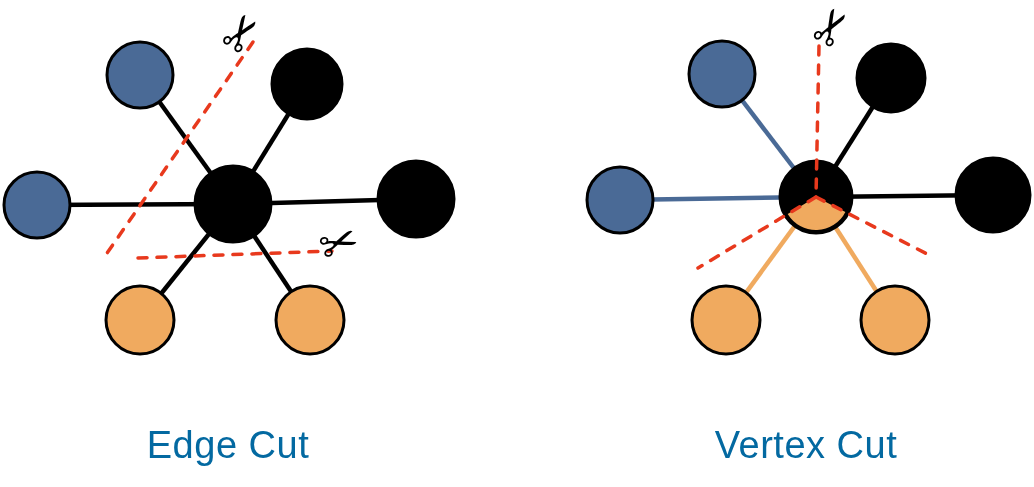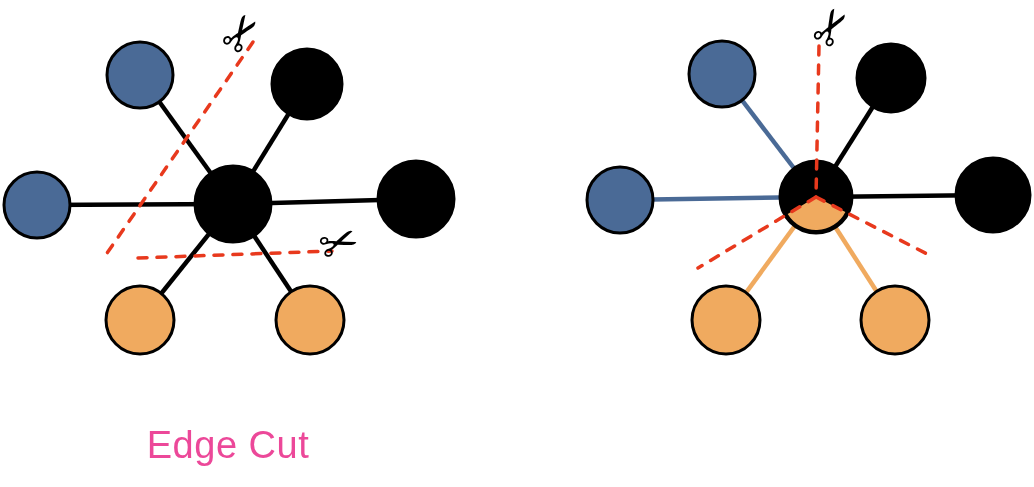--- a/index.html
+++ b/index.html
@@ -11,21 +11,21 @@
     background: #ffffff;
     overflow: hidden;
     font-family: "Liberation Sans", sans-serif;
   }
   .stage svg { position: absolute; left: 0; top: 0; }
   .diagram-label {
     position: absolute;
     transform: translateX(-50%);
     font-size: 38px;
     font-weight: 400;
-    color: #ec4899;
+    color: #0369a1;
     letter-spacing: 0.5px;
     white-space: nowrap;
     font-family: "Liberation Sans", sans-serif;
   }
   #label-edge-cut  { left: 228px; top: 424px; }
   #label-vertex-cut{ left: 806px; top: 424px; }
 </style>
 </head>
 <body>
 
@@ -61,13 +61,14 @@
       <circle cx="993" cy="195" r="37" fill="#000000" stroke="#000000" stroke-width="3"></circle>
       <circle cx="726" cy="320" r="34" fill="#f0aa5f" stroke="#000000" stroke-width="3"></circle>
       <circle cx="895" cy="320" r="34" fill="#f0aa5f" stroke="#000000" stroke-width="3"></circle>
       <path d="M 816 197 L 845.4032152982161 211.98168649140504 A 33 33 0 0 1 787.7134790768303 213.9962564720318 Z" fill="#f0aa5f"></path>
       <line x1="819" y1="46" x2="816" y2="197" stroke="#e8391d" stroke-width="3.5" stroke-dasharray="9 10" stroke-linecap="round"></line>
       <line x1="816" y1="197" x2="698" y2="268" stroke="#e8391d" stroke-width="3.5" stroke-dasharray="9 10" stroke-linecap="round"></line>
       <line x1="816" y1="197" x2="933" y2="257" stroke="#e8391d" stroke-width="3.5" stroke-dasharray="9 10" stroke-linecap="round"></line>
       <text x="831" y="27" font-size="48" text-anchor="middle" dominant-baseline="central" fill="#000000" font-family="&quot;DejaVu Sans&quot;, sans-serif" transform="rotate(-60 831 27)">✂</text>
     </svg>
   <div class="diagram-label" id="label-edge-cut">Edge Cut</div>
+  <div class="diagram-label" id="label-vertex-cut">Vertex Cut</div>
 </div>
 
 </body></html>

